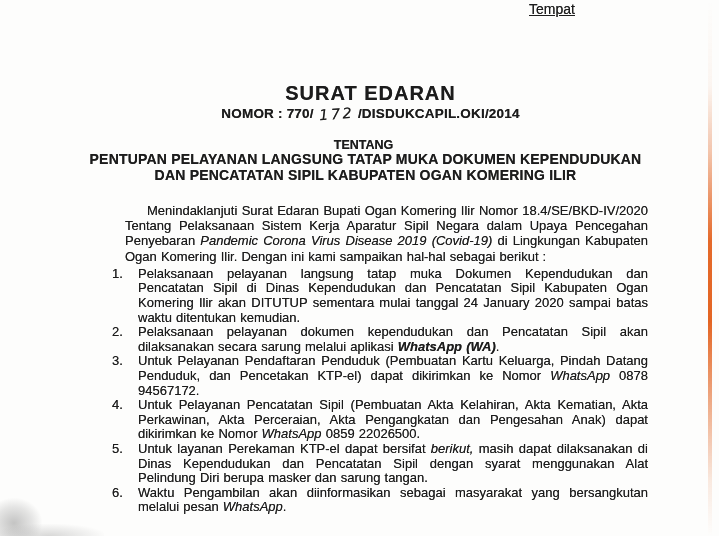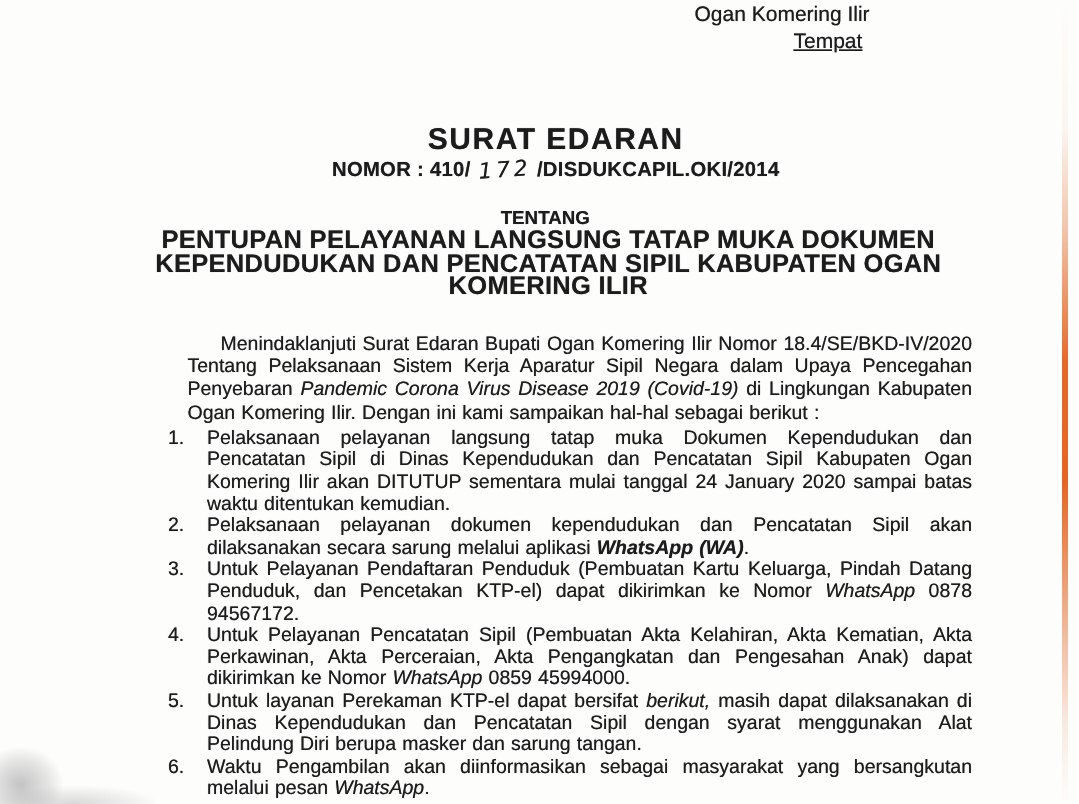--- a/index.html
+++ b/index.html
@@ -24,24 +24,24 @@
     font-weight:400;font-size:14.5px;letter-spacing:2.5px;margin:0 4px 0 5px;
     transform:rotate(-4deg) translateY(1px);text-shadow:0 0 0.3px rgba(25,25,25,0.6);
   }
   .tentang{
     position:absolute;top:138px;left:0;width:719px;text-align:center;
     font-size:12.5px;font-weight:700;transform:translateX(4px);
   }
   .subject{
     position:absolute;top:152px;left:50%;width:560px;
     transform:translateX(calc(-50% + 6px));
-    text-align:center;font-size:17px;font-weight:700;line-height:15.5px;
+    text-align:center;font-size:14px;font-weight:700;line-height:15.5px;
     letter-spacing:0.2px;
   }
-  .body-block{position:absolute;top:203px;left:105px;width:543px;margin-top:18px;}
+  .body-block{position:absolute;top:203px;left:105px;width:543px;}
   .opening{
     margin:0 0 0 20px;width:523px;text-indent:22px;text-align:justify;
     font-size:13px;line-height:15.2px;word-spacing:0.5px;
   }
   .list{margin:3px 0 0 0;padding:0 0 0 7px;list-style:none;}
   .item{display:flex;align-items:flex-start;}
   .item .num{width:26px;flex:0 0 26px;font-size:13px;line-height:14.6px;}
   .item .txt{flex:1;text-align:justify;font-size:13px;line-height:14.6px;word-spacing:0.5px;}
   .seg-normal{}
   .seg-italic{font-style:italic;}
@@ -71,28 +71,27 @@
 </head>
 <body>
 
 <div class="page">
 
   <div class="blotch-bl"></div>
   <div class="blotch-bl2"></div>
   <div class="accent-line"></div>
 
   <div class="recipient">
-    <div>Ogan Komering Ilir</div>
     <div class="tempat">Tempat</div>
   </div>
 
   <div class="title">SURAT EDARAN</div>
 
   <div class="nomor">
-    <span>NOMOR : 410/</span><span class="handwritten">172</span><span>/DISDUKCAPIL.OKI/2014</span>
+    <span>NOMOR : 770/</span><span class="handwritten">172</span><span>/DISDUKCAPIL.OKI/2014</span>
   </div>
 
   <div class="tentang">TENTANG</div>
 
   <div class="subject">PENTUPAN PELAYANAN LANGSUNG TATAP MUKA DOKUMEN KEPENDUDUKAN DAN PENCATATAN SIPIL KABUPATEN OGAN KOMERING ILIR</div>
 
   <div class="body-block">
     <p class="opening"><span class="seg-normal">Menindaklanjuti Surat Edaran Bupati Ogan Komering Ilir Nomor 18.4/SE/BKD-IV/2020 Tentang Pelaksanaan Sistem Kerja Aparatur Sipil Negara dalam Upaya Pencegahan Penyebaran </span><span class="seg-italic">Pandemic Corona Virus Disease 2019 (Covid-19)</span><span class="seg-normal"> di Lingkungan Kabupaten Ogan Komering Ilir. Dengan ini kami sampaikan hal-hal sebagai berikut :</span></p>
     <ol class="list" id="item-list">
         <li class="item">
@@ -102,21 +101,21 @@
         <li class="item">
           <span class="num">2.</span>
           <span class="txt"><span class="seg-normal">Pelaksanaan pelayanan dokumen kependudukan dan Pencatatan Sipil akan dilaksanakan secara sarung melalui aplikasi </span><span class="seg-bold-italic">WhatsApp (WA)</span><span class="seg-normal">.</span></span>
         </li>
         <li class="item">
           <span class="num">3.</span>
           <span class="txt"><span class="seg-normal">Untuk Pelayanan Pendaftaran Penduduk (Pembuatan Kartu Keluarga, Pindah Datang Penduduk, dan Pencetakan KTP-el) dapat dikirimkan ke Nomor </span><span class="seg-italic">WhatsApp</span><span class="seg-normal"> 0878 94567172.</span></span>
         </li>
         <li class="item">
           <span class="num">4.</span>
-          <span class="txt"><span class="seg-normal">Untuk Pelayanan Pencatatan Sipil (Pembuatan Akta Kelahiran, Akta Kematian, Akta Perkawinan, Akta Perceraian, Akta Pengangkatan dan Pengesahan Anak) dapat dikirimkan ke Nomor </span><span class="seg-italic">WhatsApp</span><span class="seg-normal"> 0859 45994000.</span></span>
+          <span class="txt"><span class="seg-normal">Untuk Pelayanan Pencatatan Sipil (Pembuatan Akta Kelahiran, Akta Kematian, Akta Perkawinan, Akta Perceraian, Akta Pengangkatan dan Pengesahan Anak) dapat dikirimkan ke Nomor </span><span class="seg-italic">WhatsApp</span><span class="seg-normal"> 0859 22026500.</span></span>
         </li>
         <li class="item">
           <span class="num">5.</span>
           <span class="txt"><span class="seg-normal">Untuk layanan Perekaman KTP-el dapat bersifat </span><span class="seg-italic">berikut,</span><span class="seg-normal"> masih dapat dilaksanakan di Dinas Kependudukan dan Pencatatan Sipil dengan syarat menggunakan Alat Pelindung Diri berupa masker dan sarung tangan.</span></span>
         </li>
         <li class="item">
           <span class="num">6.</span>
           <span class="txt"><span class="seg-normal">Waktu Pengambilan akan diinformasikan sebagai masyarakat yang bersangkutan melalui pesan </span><span class="seg-italic">WhatsApp</span><span class="seg-normal">.</span></span>
         </li>
       </ol>

